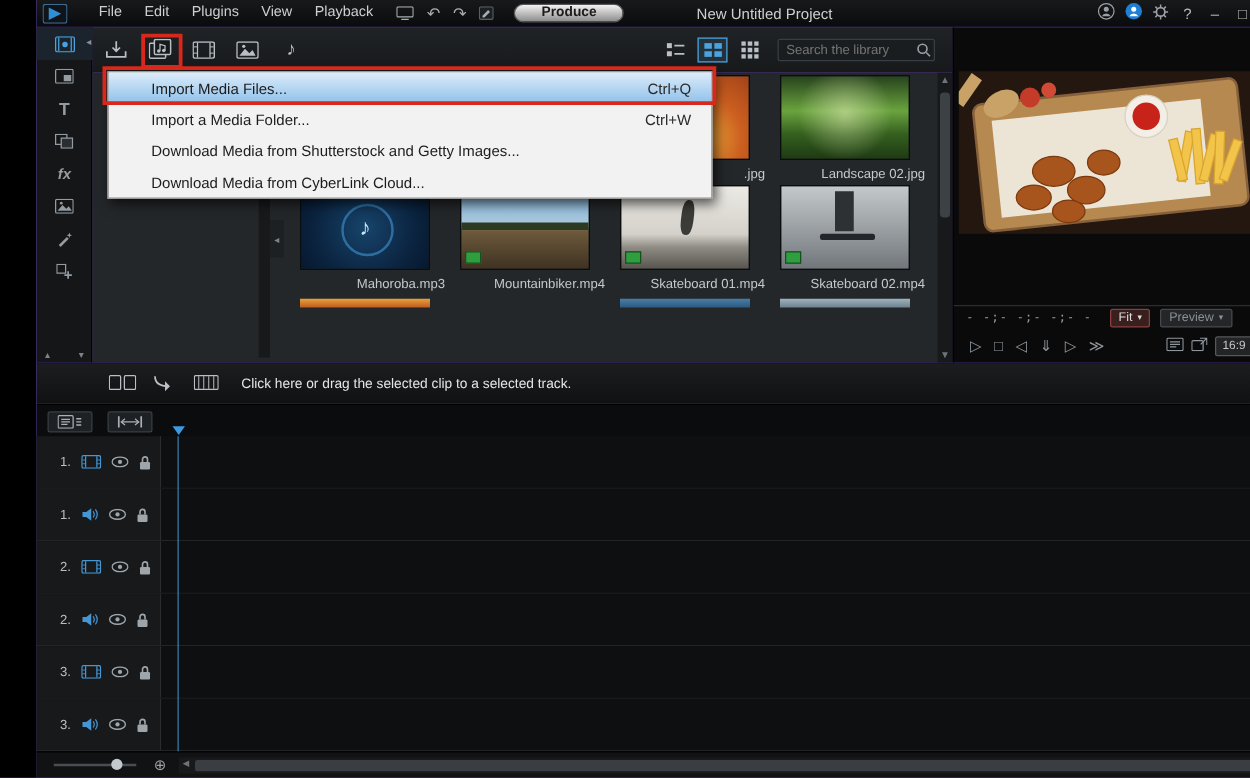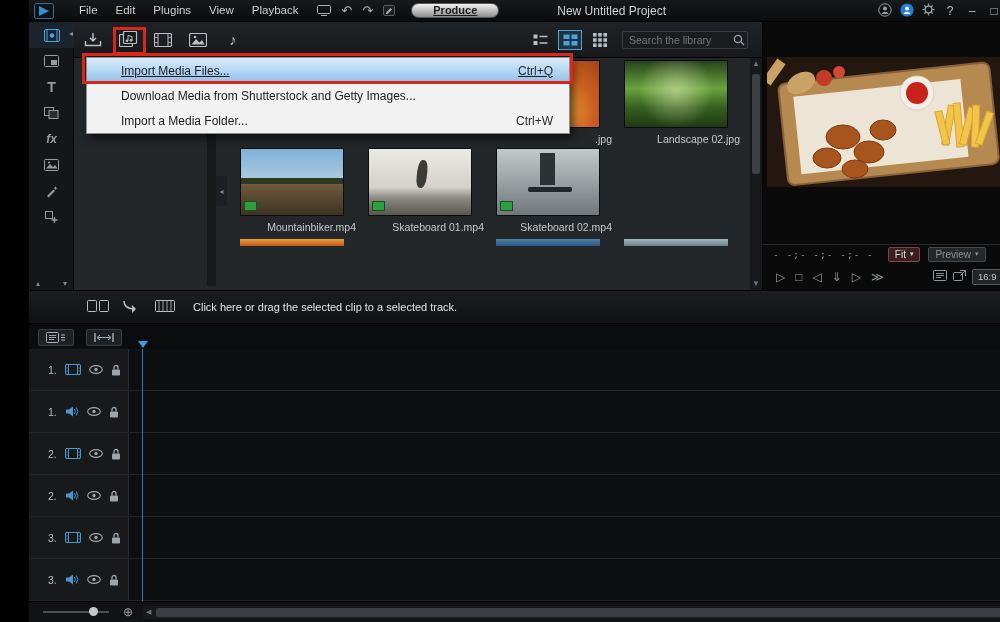--- a/index.html
+++ b/index.html
@@ -10,21 +10,21 @@
   
   .menubar { position:absolute; left:0; top:0; width:1000px; height:22px;
     background:linear-gradient(#17191b,#0a0b0c); border-bottom:1px solid #000;
     display:flex; align-items:center; }
   .logo { width:20px; height:16px; margin-left:5px; }
   .menus { display:flex; margin-left:16px; }
   .menu-item { padding:0 9px; line-height:21px; color:#cfcfcf; font-size:11.5px; cursor:default; }
   .mb-icon { color:#a7adb2; margin-left:10px; font-size:13px; line-height:20px; display:inline-flex; align-items:center; }
   .produce-btn { margin-left:16px; width:88px; height:15px; border-radius:8px;
     background:linear-gradient(#f2f2f2,#8d8d8d); border:1px solid #565656;
-    color:#1c1c1c; font-size:11px; text-align:center; line-height:13px; font-weight:bold;text-decoration:underline; }
+    color:#1c1c1c; font-size:11px; text-align:center; line-height:13px; font-weight:bold; }
   .proj-title { margin-left:58px; color:#cfcfcf; font-size:12px; }
   .mb-right { margin-left:auto; display:flex; align-items:center; gap:8px; margin-right:6px; }
   .win-glyph { color:#b8b8b8; font-size:12px; width:14px; text-align:center; }
 
   
   .sidebar { position:absolute; left:0; top:22px; width:45px; height:268px;
     background:#141618; border-right:1px solid #000; }
   .side-icon { width:45px; height:26px; display:flex; align-items:center; justify-content:center;
     color:#949ba1; font-size:13px; position:relative; }
   .side-icon.selected { color:#4aa3e0; background:#1b242c; }
@@ -104,21 +104,21 @@
   .ctrl-glyph { color:#8e979d; font-size:12px; margin-right:10px; }
   .pv-right { margin-left:auto; display:flex; align-items:center; gap:6px; margin-right:6px; }
   .aspect-select { height:16px; display:flex; align-items:center; gap:18px; padding:0 5px; background:#222426;
     border:1px solid #55595d; color:#c3c8cc; font-size:9.5px; border-radius:2px; }
 
   
   .import-menu { position:absolute; left:57px; top:57px; width:484px; background:#f2f2f2;
     border:1px solid #8f8f8f; box-shadow:3px 4px 9px rgba(0,0,0,.65); z-index:50; }
   .menu-row { height:25px; display:flex; align-items:center; padding:0 16px 0 34px;
     font-size:12px; color:#1c1c1c; }
-  .menu-row.highlighted { background:linear-gradient(#dcecfa,#8fc0ea);text-decoration:underline; }
+  .menu-row.highlighted { background:linear-gradient(#dcecfa,#8fc0ea); }
   .menu-shortcut { margin-left:auto; color:#2a2a2a; }
   .anno { position:absolute; border:3px solid #d8281c; z-index:60; pointer-events:none; }
   .anno-toolbar { left:84px; top:27px; width:33px; height:28px; }
   .anno-menu { left:53px; top:53px; width:491px; height:31px; }
 
   
   .capture-bar { position:absolute; left:0; top:290px; width:1000px; height:34px;
     background:linear-gradient(#1b1d1f,#0f1113); border-top:1px solid #000; border-bottom:1px solid #000;
     display:flex; align-items:center; }
   .cap-icons { display:flex; align-items:center; gap:13px; margin-left:58px; color:#b9bfc4; }
@@ -367,20 +367,27 @@
           <div class="lib-cell">
             <div class="thumb landscape">
               <span class="thumb-glyph"></span>
 
             </div>
             <div class="lib-label">Landscape 02.jpg</div>
           </div>
         </div>
       <div class="lib-row r2">
 
+          <div class="lib-cell">
+            <div class="thumb audio">
+              <span class="thumb-glyph">♪</span>
+
+            </div>
+            <div class="lib-label">Mahoroba.mp3</div>
+          </div>
 
           <div class="lib-cell">
             <div class="thumb biker">
               <span class="thumb-glyph"></span>
               <i class="badge"></i>
             </div>
             <div class="lib-label">Mountainbiker.mp4</div>
           </div>
 
           <div class="lib-cell">
@@ -497,29 +504,33 @@
   </div>
 
   <div class="import-menu">
 
       <div class="menu-row highlighted">
         <span>Import Media Files...</span>
         <span class="menu-shortcut">Ctrl+Q</span>
       </div>
 
       <div class="menu-row normal">
+        <span>Import a Media Folder...</span>
+        <span class="menu-shortcut">Ctrl+W</span>
+      </div>
+
+      <div class="menu-row normal">
         <span>Download Media from Shutterstock and Getty Images...</span>
         <span class="menu-shortcut"></span>
       </div>
 
       <div class="menu-row normal">
-        <span>Import a Media Folder...</span>
-        <span class="menu-shortcut">Ctrl+W</span>
-      </div>
-
+        <span>Download Media from CyberLink Cloud...</span>
+        <span class="menu-shortcut"></span>
+      </div>
 
     </div>
   <div class="anno anno-toolbar"></div>
   <div class="anno anno-menu"></div>
 
   <div class="capture-bar">
     <div class="cap-icons">
       <span>
         <svg width="22" height="12" viewBox="0 0 22 12">
             <rect x="0.5" y="0.5" width="9" height="11" rx="1" fill="none" stroke="#b9bfc4"></rect>

